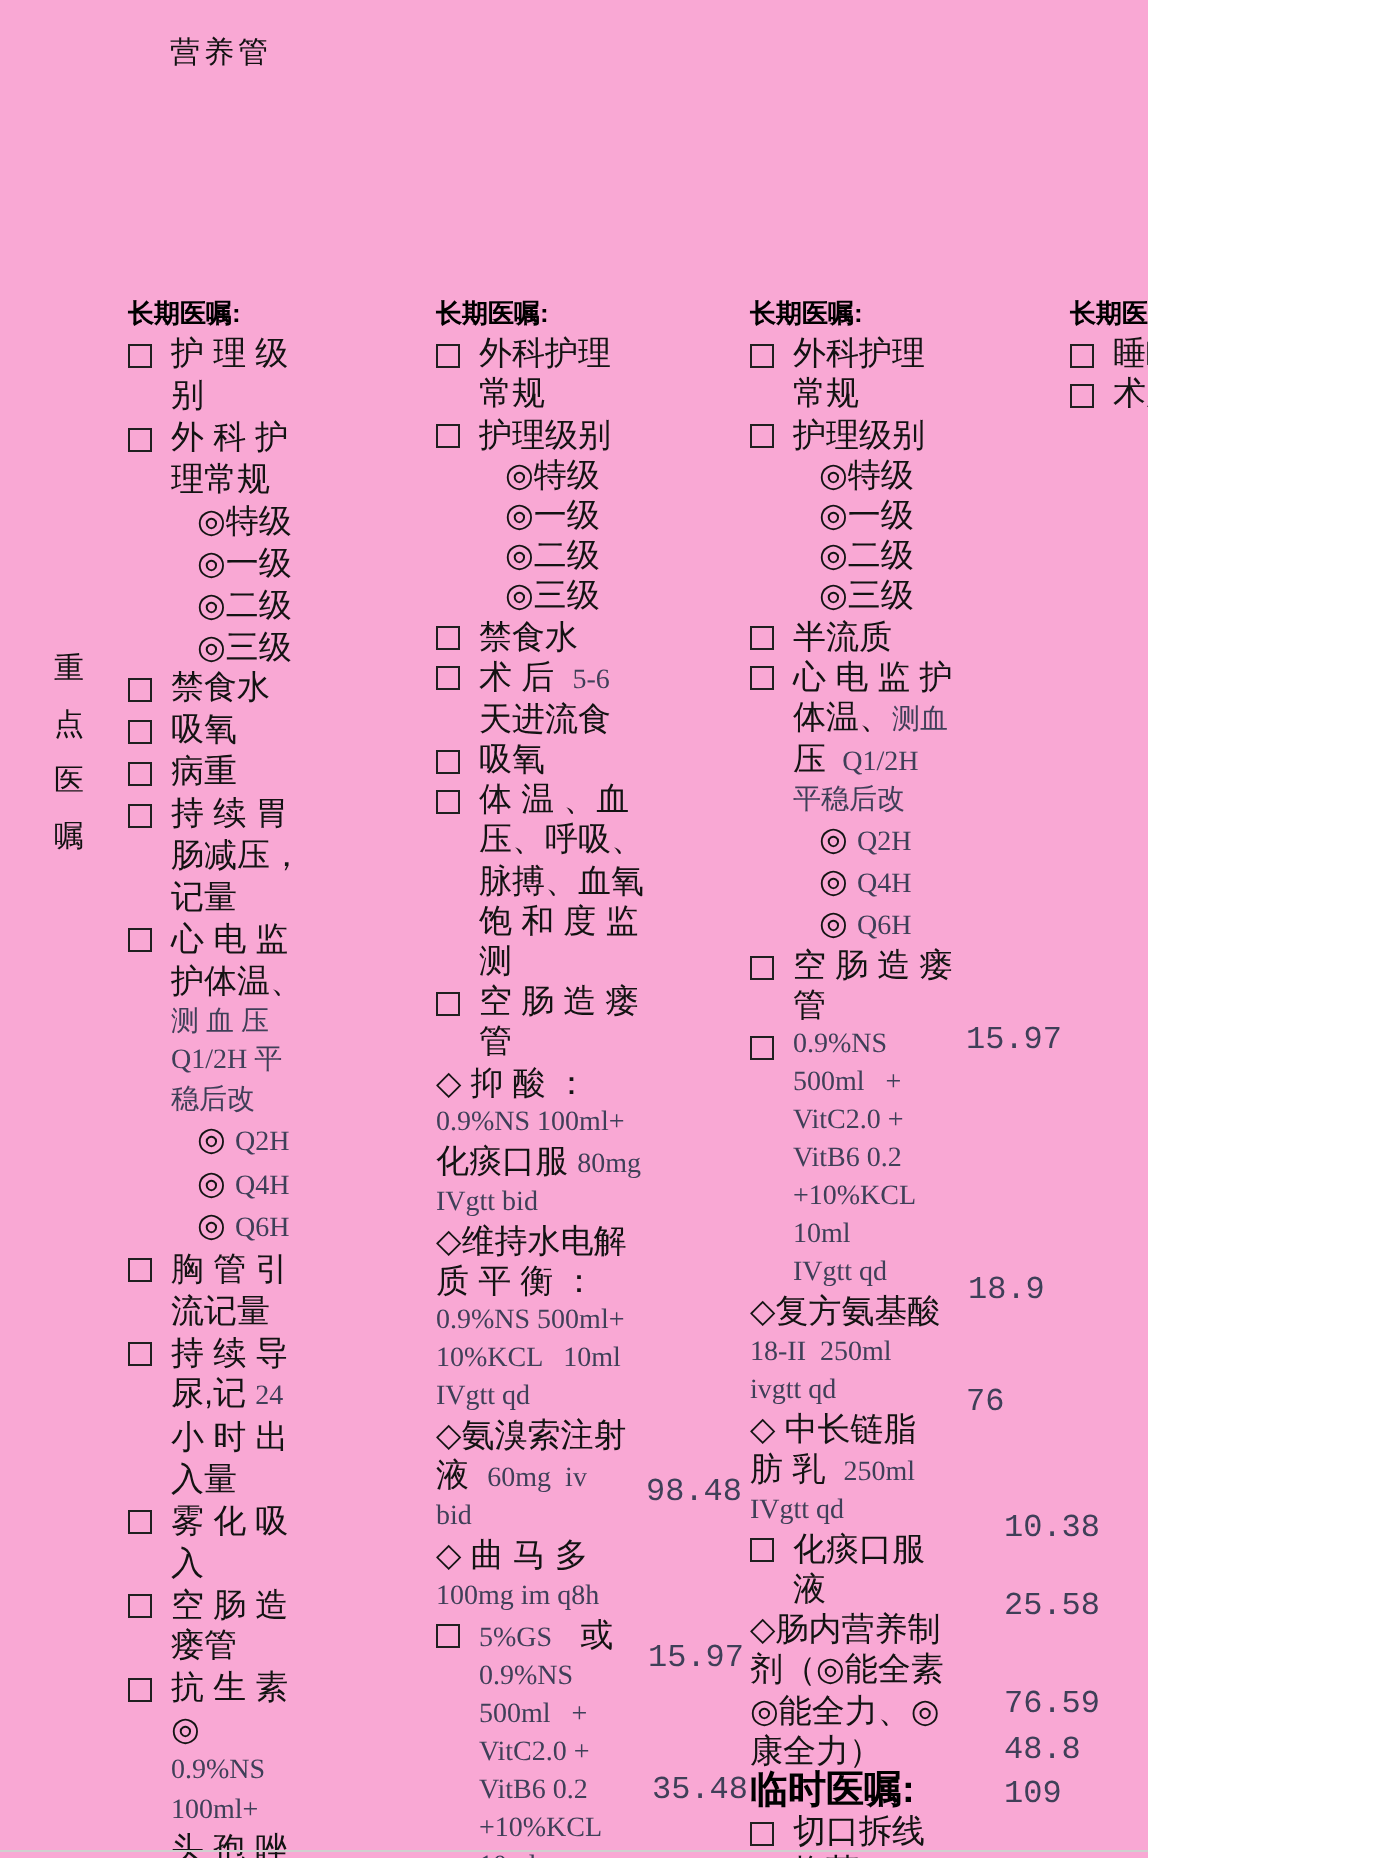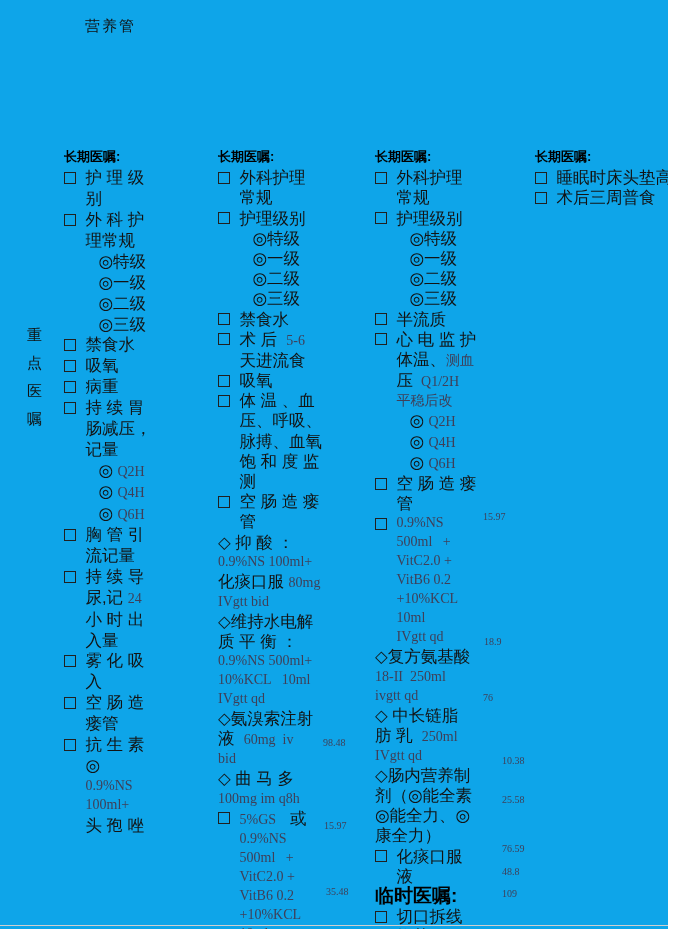--- a/index.html
+++ b/index.html
@@ -1,16 +1,16 @@
 <!DOCTYPE html>
 <html lang="zh"><head>
 <meta charset="utf-8">
 <style>
   html,body{margin:0;padding:0;background:#fff;}
-  .page{position:relative;width:668px;height:929px;background:#0ea5e9;overflow:hidden;
+  .page{position:relative;width:574px;height:929px;background:#f9a8d4;overflow:hidden;
         font-family:"Liberation Sans","DejaVu Sans",sans-serif;color:#161616;}
   .doc-title{position:absolute;left:85px;top:17px;font-size:15px;letter-spacing:2px;color:#111;}
   .side-label{position:absolute;left:27px;top:327px;display:flex;flex-direction:column;gap:12px;
               font-size:15px;color:#111;}
   .side-label span{display:block;height:16px;line-height:16px;}
   .col{position:absolute;top:147px;}
   #col0{left:64px;width:100px;}
   #col1{left:218px;width:152px;}
   #col2{left:375px;width:160px;}
   #col3{left:535px;width:145px;}
@@ -22,22 +22,22 @@
   .ln{white-space:pre;}
   .c{font-size:16.5px;line-height:20.2px;color:#131313;
      font-family:"Liberation Sans","DejaVu Sans",sans-serif;}
   .s{font-size:14px;line-height:18px;color:#3f3f58;
      font-family:"Liberation Serif","DejaVu Serif",serif;}
   #col0 .c{line-height:20.9px;}
   #col0 .s{line-height:18.5px;}
   .h{font-size:19px;line-height:20.2px;font-weight:700;color:#000;
      font-family:"Liberation Sans","DejaVu Sans",sans-serif;}
   .m-sub .txt{padding-left:13px;}
-  .price{position:absolute;font-family:Liberation Serif, serif;
-         font-size:10px;color:#3f3f58;white-space:pre;}
+  .price{position:absolute;font-family:Liberation Mono, monospace;
+         font-size:16px;color:#3f3f58;white-space:pre;}
   .bottom-line{position:absolute;left:0;top:925px;width:691px;height:1px;background:#cfcfcf;}
 </style>
 </head>
 <body>
 
 <div class="page">
   <div class="doc-title">营养管</div>
   <div class="side-label" id="sideLabel">
       <span>重</span>
       <span>点</span>
@@ -92,20 +92,26 @@
           <span class="box"></span>
         </span>
         <div class="txt"><div class="ln"><span class="c">病重</span></div></div>
       </div>
       <div class="item m-cb">
         <span class="gutter">
           <span class="box"></span>
         </span>
         <div class="txt"><div class="ln"><span class="c">持 续 胃</span></div><div class="ln"><span class="c">肠减压，</span></div><div class="ln"><span class="c">记量</span></div></div>
       </div>
+      <div class="item m-cb">
+        <span class="gutter">
+          <span class="box"></span>
+        </span>
+        <div class="txt"><div class="ln"><span class="c">心 电 监</span></div><div class="ln"><span class="c">护体温、</span></div><div class="ln"><span class="s">测 血 压</span></div><div class="ln"><span class="s">Q1/2H 平</span></div><div class="ln"><span class="s">稳后改</span></div></div>
+      </div>
       <div class="item m-sub">
         <span class="gutter"></span>
         <div class="txt"><div class="ln"><span class="c">◎ </span><span class="s">Q2H</span></div></div>
       </div>
       <div class="item m-sub">
         <span class="gutter"></span>
         <div class="txt"><div class="ln"><span class="c">◎ </span><span class="s">Q4H</span></div></div>
       </div>
       <div class="item m-sub">
         <span class="gutter"></span>
@@ -286,28 +292,28 @@
           <span class="box"></span>
         </span>
         <div class="txt"><div class="ln"><span class="s">0.9%NS</span></div><div class="ln"><span class="s">500ml   +</span></div><div class="ln"><span class="s">VitC2.0 +</span></div><div class="ln"><span class="s">VitB6 0.2</span></div><div class="ln"><span class="s">+10%KCL</span></div><div class="ln"><span class="s">10ml</span></div><div class="ln"><span class="s">IVgtt qd</span></div></div>
       </div>
       <div class="item m-full">
         <div class="txt"><div class="ln"><span class="c">◇复方氨基酸</span></div><div class="ln"><span class="s">18-II  250ml</span></div><div class="ln"><span class="s">ivgtt qd</span></div></div>
       </div>
       <div class="item m-full">
         <div class="txt"><div class="ln"><span class="c">◇ 中长链脂</span></div><div class="ln"><span class="c">肪 乳  </span><span class="s">250ml</span></div><div class="ln"><span class="s">IVgtt qd</span></div></div>
       </div>
+      <div class="item m-cb">
+        <span class="gutter">
+          <span class="box"></span>
+        </span>
+        <div class="txt"><div class="ln"><span class="c">化痰口服</span></div><div class="ln"><span class="c">液</span></div></div>
+      </div>
       <div class="item m-full">
         <div class="txt"><div class="ln"><span class="c">◇肠内营养制</span></div><div class="ln"><span class="c">剂（◎能全素</span></div><div class="ln"><span class="c">◎能全力、◎</span></div><div class="ln"><span class="c">康全力）</span></div></div>
-      </div>
-      <div class="item m-cb">
-        <span class="gutter">
-          <span class="box"></span>
-        </span>
-        <div class="txt"><div class="ln"><span class="c">化痰口服</span></div><div class="ln"><span class="c">液</span></div></div>
       </div>
       <div class="item m-hdr">
         <div class="txt"><div class="ln"><span class="h">临时医嘱:</span></div></div>
       </div>
       <div class="item m-cb">
         <span class="gutter">
           <span class="box"></span>
         </span>
         <div class="txt"><div class="ln"><span class="c">切口拆线</span></div><div class="ln"><span class="c">换药</span></div></div>
       </div>

